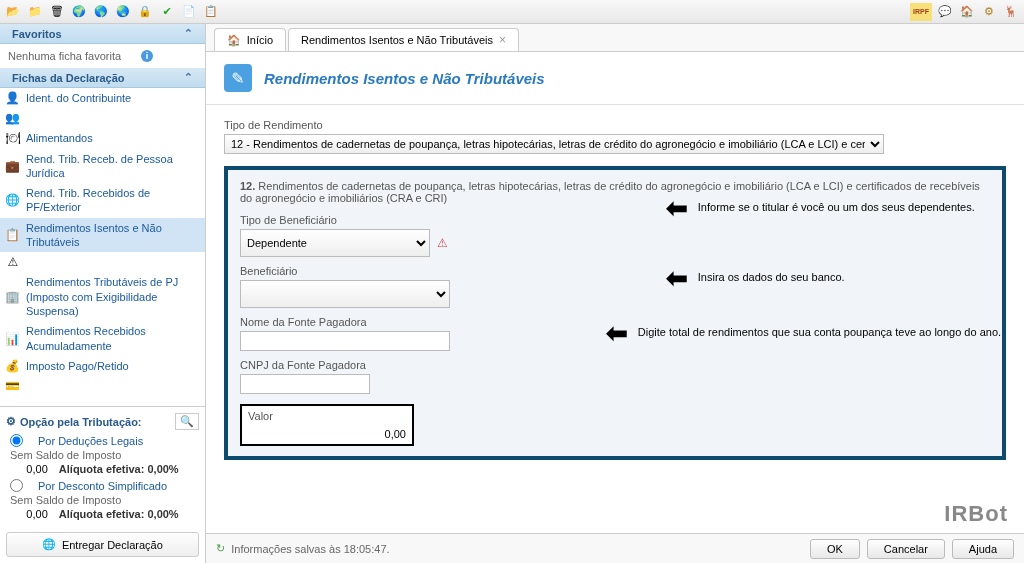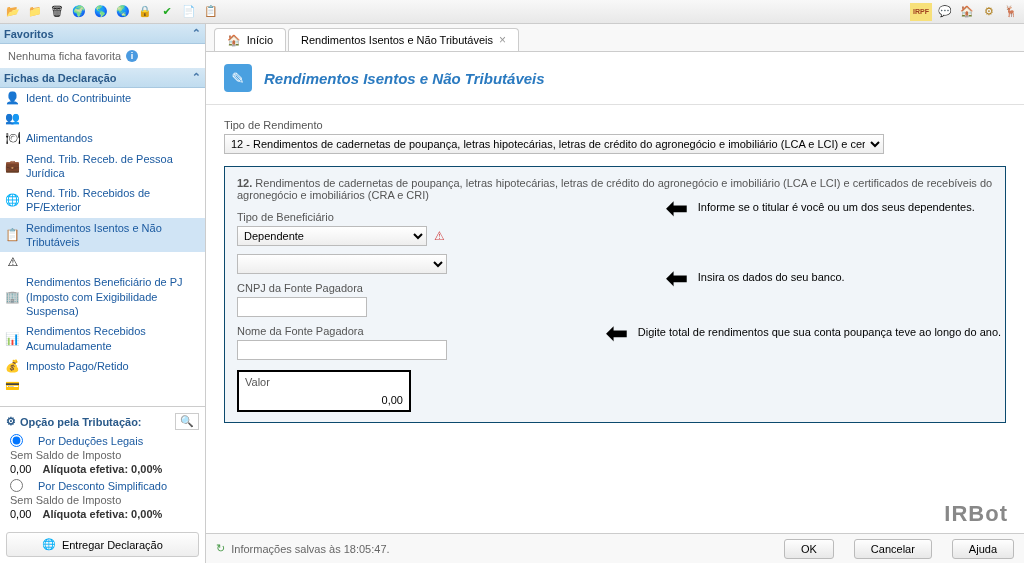--- a/index.html
+++ b/index.html
@@ -3,63 +3,63 @@
   <meta charset="utf-8">
   <style>
     * { margin: 0; padding: 0; box-sizing: border-box; font-family: Tahoma, Arial, sans-serif; font-size: 11px; }
     body { background: #f0f0f0; overflow: hidden; }
     .toolbar { height: 24px; background: linear-gradient(#f8f8f8, #e8e8e8); border-bottom: 1px solid #ccc; display: flex; align-items: center; padding: 0 4px; }
     .toolbar-left { display: flex; gap: 4px; }
     .toolbar-right { margin-left: auto; display: flex; gap: 4px; }
     .toolbar-icon { width: 18px; height: 18px; display: flex; align-items: center; justify-content: center; cursor: pointer; }
     .main { display: flex; height: 539px; }
     .sidebar { width: 206px; background: #fff; border-right: 1px solid #ccc; display: flex; flex-direction: column; }
-    .panel-header { background: linear-gradient(#d6e8f5, #c0dcef); padding: 3px 4px; border-bottom: 1px solid #a8c8e0; color: #2a5a8a; font-weight: bold; display: flex; justify-content: space-between; align-items: center; }
+    .panel-header { background: linear-gradient(#d6e8f5, #c0dcef); padding: 3px 12px; border-bottom: 1px solid #a8c8e0; color: #2a5a8a; font-weight: bold; display: flex; justify-content: space-between; align-items: center; }
     .panel-header .collapse { color: #4a7aaa; cursor: pointer; }
-    .favoritos-body { padding: 6px 8px; color: #666; display: flex; align-items: center; gap: 5px; }
+    .favoritos-body { padding: 6px 8px; color: #666; display: flex; align-items: center; gap: 20px; }
     .info-icon { width: 12px; height: 12px; background: #4a9ae0; border-radius: 50%; color: #fff; display: flex; align-items: center; justify-content: center; font-size: 9px; font-weight: bold; }
     .fichas-list { flex: 1; overflow-y: auto; }
     .ficha-item { padding: 3px 6px; display: flex; align-items: center; gap: 6px; cursor: pointer; }
     .ficha-item.active { background: #d0e4f5; }
     .ficha-icon { width: 14px; height: 14px; display: flex; align-items: center; justify-content: center; font-size: 12px; }
     .ficha-label { color: #1b5aa0; flex: 1; line-height: 1.3; }
     .opcao-section { border-top: 1px solid #ccc; padding: 4px 6px; }
     .opcao-header { display: flex; align-items: center; gap: 4px; color: #2a5a8a; font-weight: bold; padding: 2px 0; }
     .opcao-row { padding: 2px 4px; display: flex; align-items: center; gap: 12px; }
     .opcao-row input[type="radio"] { margin-right: 3px; }
     .opcao-label { color: #1b5aa0; }
     .opcao-sub { color: #666; padding-left: 4px; }
-    .opcao-values { text-align: left; padding: 2px 4px; }
+    .opcao-values { text-align: center; padding: 2px 4px; }
     .opcao-values .val { display: inline-block; margin-right: 8px; }
     .opcao-values .aliq { color: #333; font-weight: bold; display: inline-block; }
     .entregar-btn { margin: 6px; padding: 5px; border: 1px solid #ccc; background: linear-gradient(#fefefe, #eee); border-radius: 3px; display: flex; align-items: center; justify-content: center; gap: 6px; cursor: pointer; }
     .content { flex: 1; background: #fff; display: flex; flex-direction: column; position: relative; }
     .tabs { display: flex; background: #f8f8f8; border-bottom: 1px solid #ccc; padding: 4px 8px 0; gap: 2px; }
     .tab { padding: 4px 12px; background: #fff; border: 1px solid #ccc; border-bottom: none; border-radius: 4px 4px 0 0; display: flex; align-items: center; gap: 6px; cursor: pointer; }
     .tab-close { color: #999; cursor: pointer; font-size: 12px; }
     .page-header { padding: 12px 18px; display: flex; align-items: center; gap: 12px; border-bottom: 1px solid #e0e0e0; }
     .page-icon { width: 28px; height: 28px; background: #4aa0e0; border-radius: 4px; display: flex; align-items: center; justify-content: center; color: #fff; font-size: 16px; }
     .page-title { color: #2a7ac0; font-size: 15px; font-style: italic; font-weight: bold; }
     .form-area { padding: 14px 18px; flex: 1; overflow-y: auto; }
     .field-label { color: #555; margin-bottom: 3px; }
     .tipo-select { width: 660px; height: 20px; border: 1px solid #bbb; font-size: 11px; padding: 1px 2px; background: linear-gradient(#fff,#eee); }
-    .desc-box { background: #f1f5f9; border: 1px solid #0c4a6e; padding: 10px 12px; margin-top: 12px; }
+    .desc-box { background: #f1f5f9; border: 4px solid #0c4a6e; padding: 10px 12px; margin-top: 12px; }
     .desc-text { color: #555; margin-bottom: 10px; }
-    .small-select { width: 190px; height: 20px; border: 1px solid #bbb; font-size: 11px; padding: 1px 2px; background: linear-gradient(#fff,#eee); }
+    .small-select { width: 190px; height: 28px; border: 1px solid #bbb; font-size: 11px; padding: 1px 2px; background: linear-gradient(#fff,#eee); }
     .warn-icon { color: #d04040; margin-left: 4px; font-size: 12px; }
     .small-input { width: 210px; height: 20px; border: 1px solid #bbb; padding: 1px 4px; }
     .valor-box { border: 2px solid #000; padding: 4px 6px; width: 174px; margin-top: 10px; background: #fff; }
     .valor-label { color: #555; font-size: 11px; }
     .valor-val { text-align: right; padding-top: 6px; }
     .annotation { position: absolute; font-family: Calibri, Arial; font-size: 14px; color: #000; display: flex; align-items: center; }
     .arrow { font-size: 26px; margin-right: 10px; font-weight: bold; line-height: 1; }
     .anno-text { line-height: 1.2; }
     .footer { height: 30px; border-top: 1px solid #ccc; display: flex; align-items: center; padding: 0 10px; background: #f8f8f8; gap: 8px; }
     .footer-left { display: flex; align-items: center; gap: 6px; color: #666; }
-    .footer-right { margin-left: auto; display: flex; gap: 20px; }
+    .footer-right { margin-left: auto; display: flex; gap: 7px; }
     .btn { padding: 3px 16px; border: 1px solid #bbb; background: linear-gradient(#fefefe, #e8e8e8); border-radius: 3px; cursor: pointer; }
     .watermark { position: absolute; bottom: 36px; right: 16px; font-size: 22px; color: #888; font-family: Arial; font-weight: bold; letter-spacing: 1px; }
     .form-group { margin-top: 8px; }
   </style>
 </head>
 <body>
 
 <div class="toolbar">
   <div class="toolbar-left">
     <span class="toolbar-icon">📂</span>
@@ -118,21 +118,21 @@
         </div>
         <div class="ficha-item active">
           <span class="ficha-icon">📋</span>
           <span class="ficha-label">Rendimentos Isentos e Não Tributáveis</span>
         </div>
         <div class="ficha-item">
           <span class="ficha-icon">⚠</span>
         </div>
         <div class="ficha-item">
           <span class="ficha-icon">🏢</span>
-          <span class="ficha-label">Rendimentos Beneficiário de PJ (Imposto com Exigibilidade Suspensa)</span>
+          <span class="ficha-label">Rendimentos Tributáveis de PJ (Imposto com Exigibilidade Suspensa)</span>
         </div>
         <div class="ficha-item">
           <span class="ficha-icon">📊</span>
           <span class="ficha-label">Rendimentos Recebidos Acumuladamente</span>
         </div>
         <div class="ficha-item">
           <span class="ficha-icon">💰</span>
           <span class="ficha-label">Imposto Pago/Retido</span>
         </div>
         <div class="ficha-item">
@@ -199,31 +199,32 @@
 
         <div class="form-group">
           <div class="field-label">Tipo de Beneficiário</div>
           <select class="small-select">
             <option>Dependente</option>
           </select>
           <span class="warn-icon">⚠</span>
         </div>
 
         <div class="form-group">
+          <div class="field-label">Beneficiário</div>
           <select class="small-select" style="width:210px"><option></option></select>
+        </div>
+
+        <div class="form-group">
+          <div class="field-label">Nome da Fonte Pagadora</div>
+          <input class="small-input" style="">
         </div>
 
         <div class="form-group">
           <div class="field-label">CNPJ da Fonte Pagadora</div>
           <input class="small-input" style="width: 130px;">
-        </div>
-
-        <div class="form-group">
-          <div class="field-label">Nome da Fonte Pagadora</div>
-          <input class="small-input" style="">
         </div>
 
         <div class="valor-box">
           <div class="valor-label">Valor</div>
           <div class="valor-val">0,00</div>
         </div>
       </div>
     </div>
 
     <div class="annotation" style="top:171px; left:460px;">

